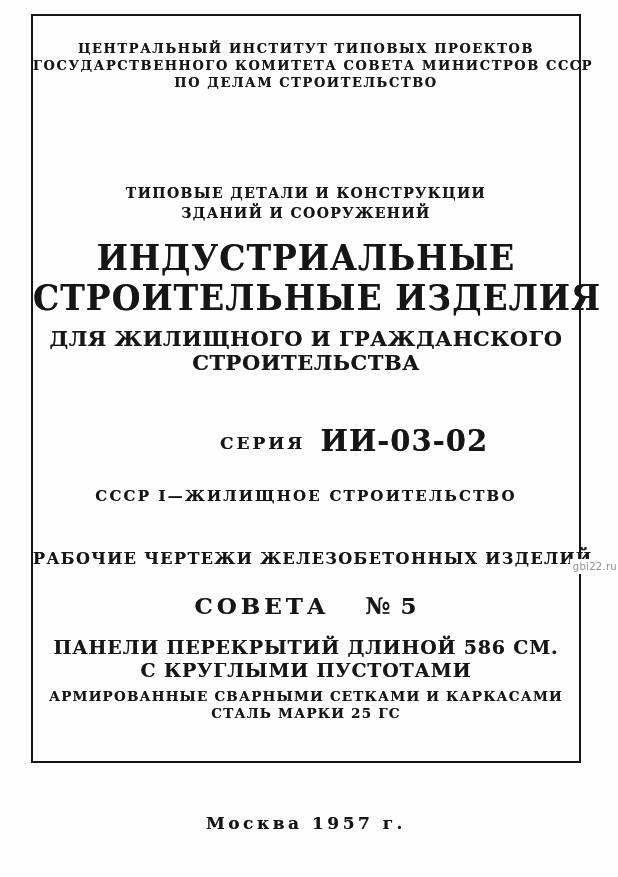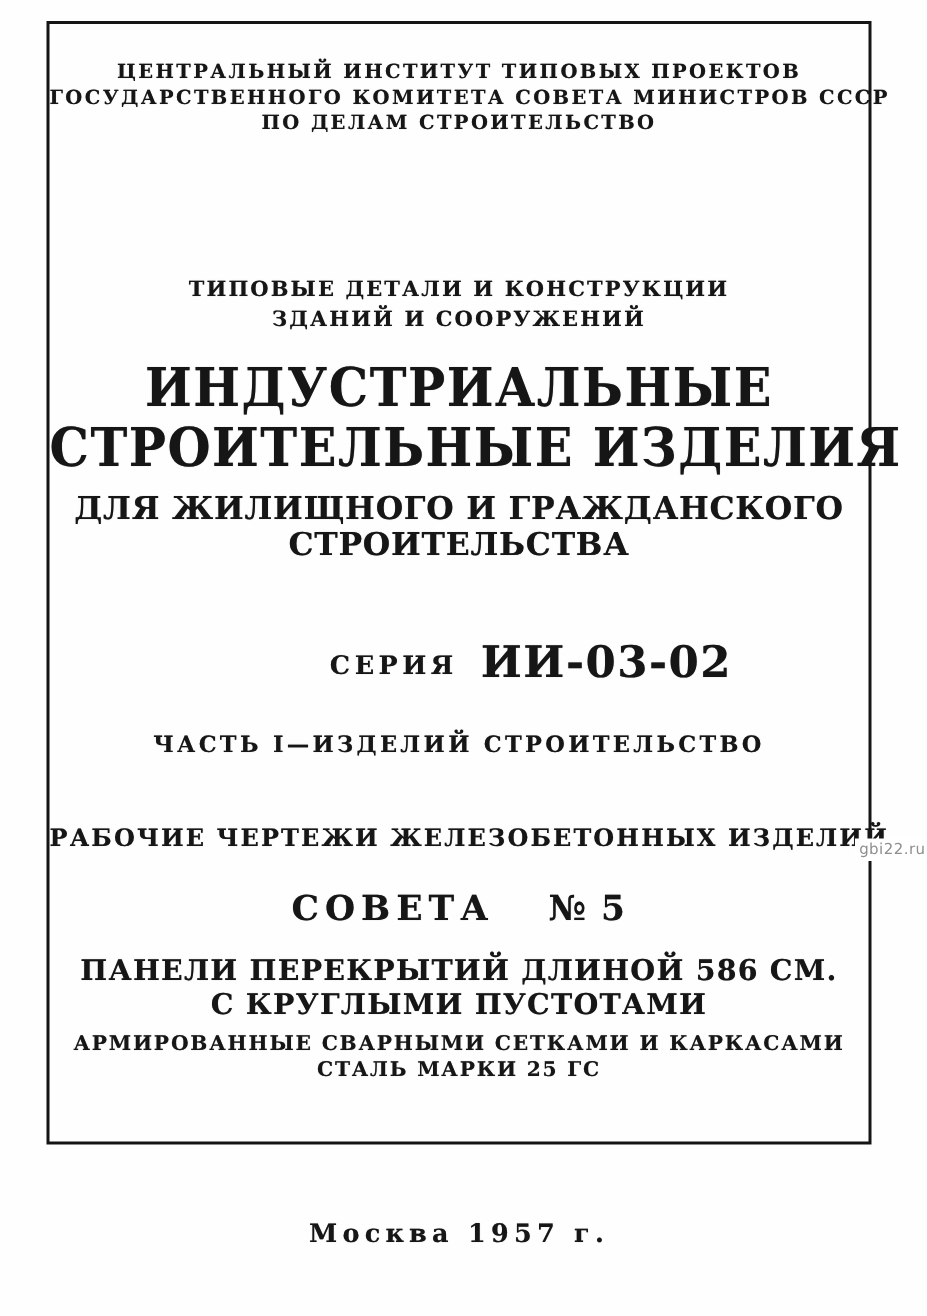--- a/index.html
+++ b/index.html
@@ -162,21 +162,21 @@
       <div>ДЛЯ ЖИЛИЩНОГО И ГРАЖДАНСКОГО</div>
       <div>СТРОИТЕЛЬСТВА</div>
     </div>
 
     <div class="block series-line ink">
       <span class="series-label">СЕРИЯ</span>
       <span>&nbsp;</span>
       <span class="series-code">ИИ-03-02</span>
     </div>
 
-    <div class="block part-line ink">ЧАСТЬ I—ИЗДЕЛИЙ СТРОИТЕЛЬСТВО</div>
+    <div class="block part-line ink">СССР I—ЖИЛИЩНОЕ СТРОИТЕЛЬСТВО</div>
 
     <div class="block drawings-line ink">РАБОЧИЕ ЧЕРТЕЖИ ЖЕЛЕЗОБЕТОННЫХ ИЗДЕЛИЙ</div>
 
     <div class="block album-line ink">
       <span>СОВЕТА</span>
       <span>&nbsp;</span>
       <span class="album-number">№ 5</span>
     </div>
 
     <div class="block product ink">

